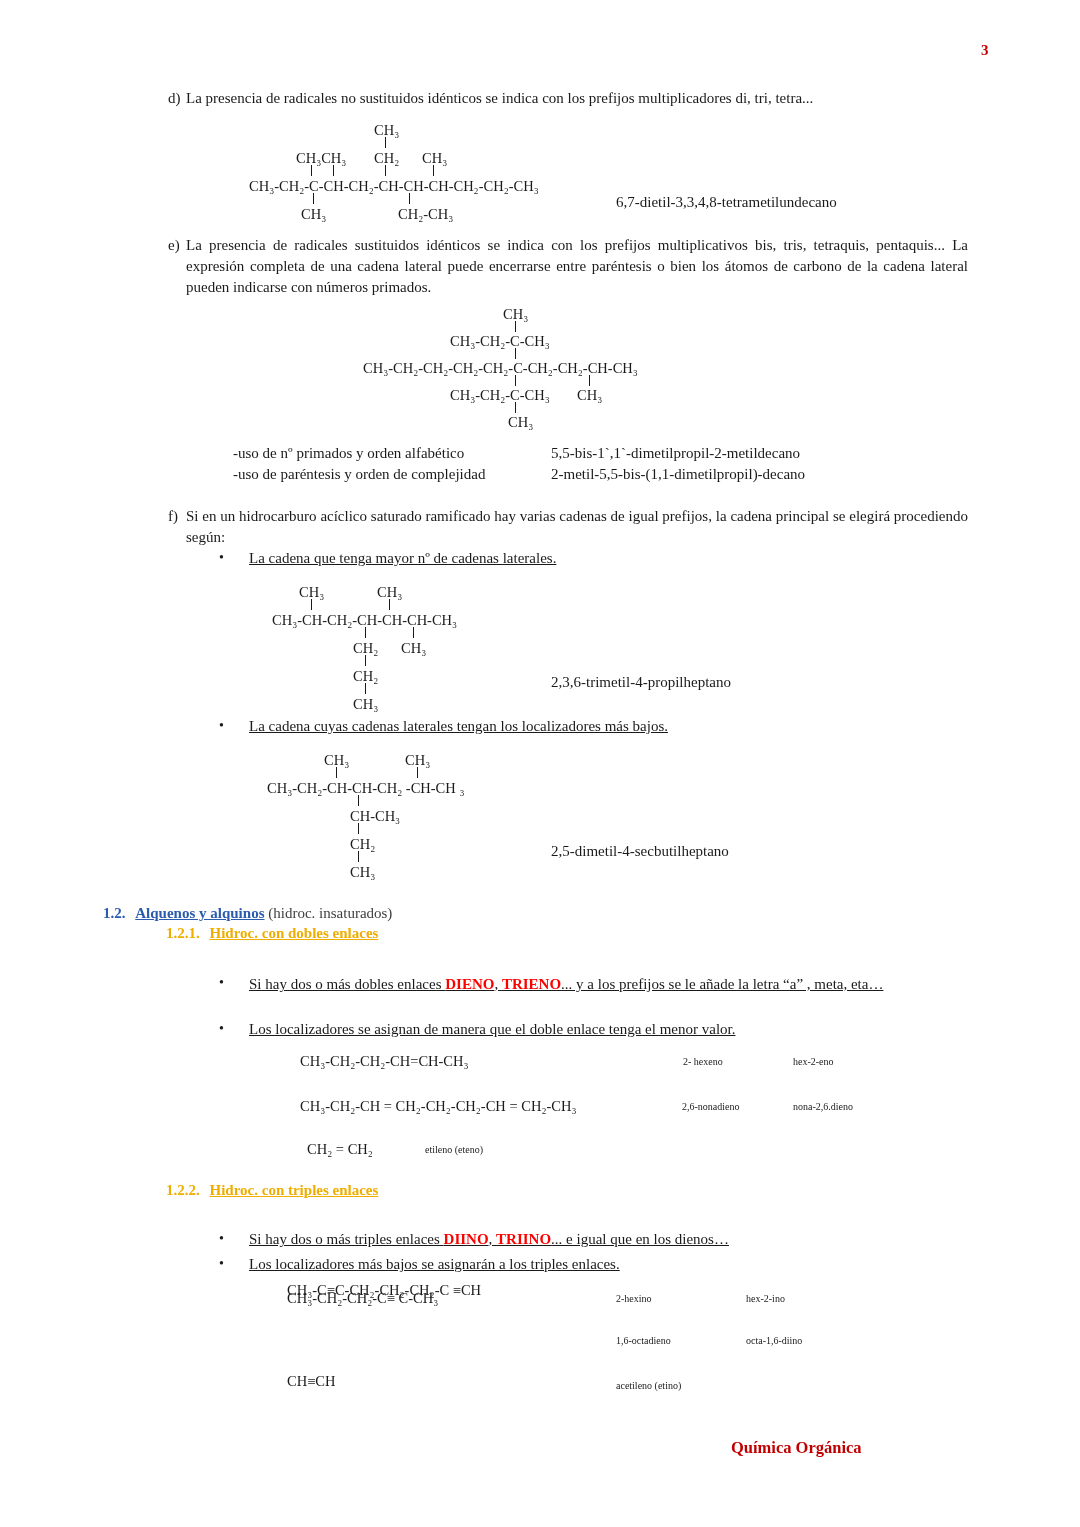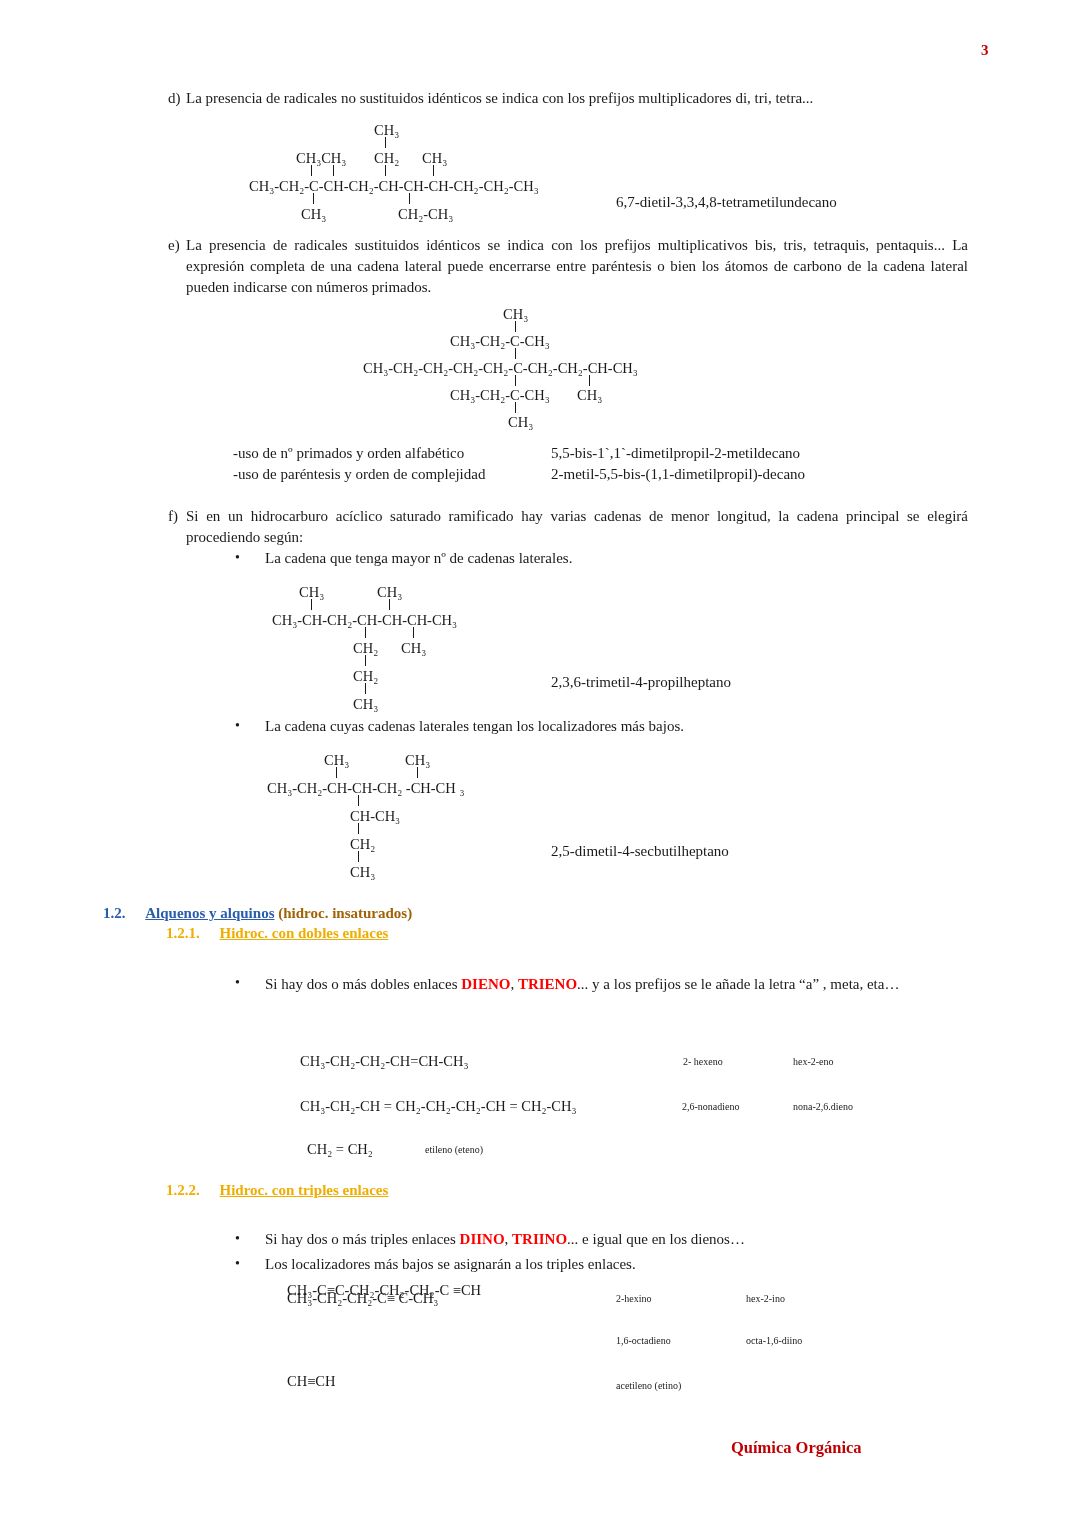--- a/index.html
+++ b/index.html
@@ -8,36 +8,36 @@
     font-family:"Liberation Serif","DejaVu Serif",serif;color:#1a1a1a;
     font-size:15px;line-height:21px;overflow:hidden;margin:0 auto;
   }
   .pagenum{position:absolute;left:981px;top:40px;color:#c00000;font-weight:bold;font-size:15px;}
   .hang{position:absolute;left:168px;width:800px;}
   .hang .marker{position:absolute;left:0;top:0;}
   .hang .htext{margin-left:18px;text-align:justify;}
   .tok{position:absolute;font-size:14.5px;line-height:14px;white-space:pre;}
   .vb{position:absolute;width:1.2px;height:11px;background:#1a1a1a;}
   .sname{position:absolute;font-size:15px;white-space:pre;}
-  .bullet{position:absolute;left:233px;width:757px;}
+  .bullet{position:absolute;left:217px;width:757px;text-decoration:underline;}
   .bullet .bdot{position:absolute;left:2px;top:-1px;font-size:14px;}
   .bullet .bdot::before{content:"\2022";}
   .bullet .btext{margin-left:32px;}
   .note-label{position:absolute;left:233px;white-space:pre;}
   .note-name{position:absolute;left:551px;white-space:pre;}
   .h12{position:absolute;left:103px;top:903px;font-weight:bold;}
   .h121{position:absolute;left:166px;top:923px;font-weight:bold;}
   .h122{position:absolute;left:166px;top:1180px;font-weight:bold;}
   .blue{color:#2a5cad;}
   .gold{color:#efad00;}
   .u{text-decoration:underline;}
-  .blk{color:#a16207;font-weight:bold;}
+  .blk{color:#404040;font-weight:normal;}
   .redw{color:#fe0000;font-weight:bold;}
   .strongw{font-weight:bold;}
-  .ml6{margin-left:16px;}
+  .ml6{margin-left:6px;}
   .frow-f{position:absolute;font-size:14.5px;white-space:pre;}
   .frow-n{position:absolute;font-size:10px;white-space:pre;}
   .footer{position:absolute;left:731px;top:1437px;color:#c00000;font-weight:bold;font-size:16.5px;}
 </style>
 </head>
 <body>
 
 <div class="page">
 
   <div class="pagenum">3</div>
@@ -86,21 +86,21 @@
 
   <div>
     <span class="note-label" style="top:443px">-uso de nº primados y orden alfabético</span>
     <span class="note-name" style="top:443px">5,5-bis-1`,1`-dimetilpropil-2-metildecano</span>
     <span class="note-label" style="top:464px">-uso de paréntesis y orden de complejidad</span>
     <span class="note-name" style="top:464px">2-metil-5,5-bis-(1,1-dimetilpropil)-decano</span>
   </div>
 
   <div class="hang" style="top:506px">
     <span class="marker">f)</span>
-    <div class="htext">Si en un hidrocarburo acíclico saturado ramificado hay varias cadenas de menor longitud, la cadena principal se elegirá procediendo según:</div>
+    <div class="htext">Si en un hidrocarburo acíclico saturado ramificado hay varias cadenas de igual prefijos, la cadena principal se elegirá procediendo según:</div>
   </div>
 
   <div class="bullet" style="top:548px">
     <span class="bdot"></span>
     <div class="btext">La cadena que tenga mayor nº de cadenas laterales.</div>
   </div>
 
   <div>
     <span class="tok" style="left:299px;top:585px">CH₃</span>
     <span class="tok" style="left:377px;top:585px">CH₃</span>
@@ -145,20 +145,24 @@
 
   <div class="h121">
     <span class="gold">1.2.1.</span>
     <span class="gold u ml6">Hidroc. con dobles enlaces</span>
   </div>
 
   <div class="bullet" style="top:972px;line-height:24px">
     <span class="bdot"></span>
     <div class="btext"><span>Si hay dos o más dobles enlaces </span><span class="redw">DIENO</span><span>, </span><span class="redw">TRIENO</span><span>... y a los prefijos se le añade la letra “a” , meta, eta…</span></div>
   </div>
+  <div class="bullet" style="top:1019px">
+    <span class="bdot"></span>
+    <div class="btext">Los localizadores se asignan de manera que el doble enlace tenga el menor valor.</div>
+  </div>
 
   <div>
     <span class="frow-f" style="left:300px;top:1051px">CH₃-CH₂-CH₂-CH=CH-CH₃</span>
     <span class="frow-n" style="left:683px;top:1051px">2- hexeno</span>
     <span class="frow-n" style="left:793px;top:1051px">hex-2-eno</span>
 
     <span class="frow-f" style="left:300px;top:1096px">CH₃-CH₂-CH = CH₂-CH₂-CH₂-CH = CH₂-CH₃</span>
     <span class="frow-n" style="left:682px;top:1096px">2,6-nonadieno</span>
     <span class="frow-n" style="left:793px;top:1096px">nona-2,6.dieno</span>
 

